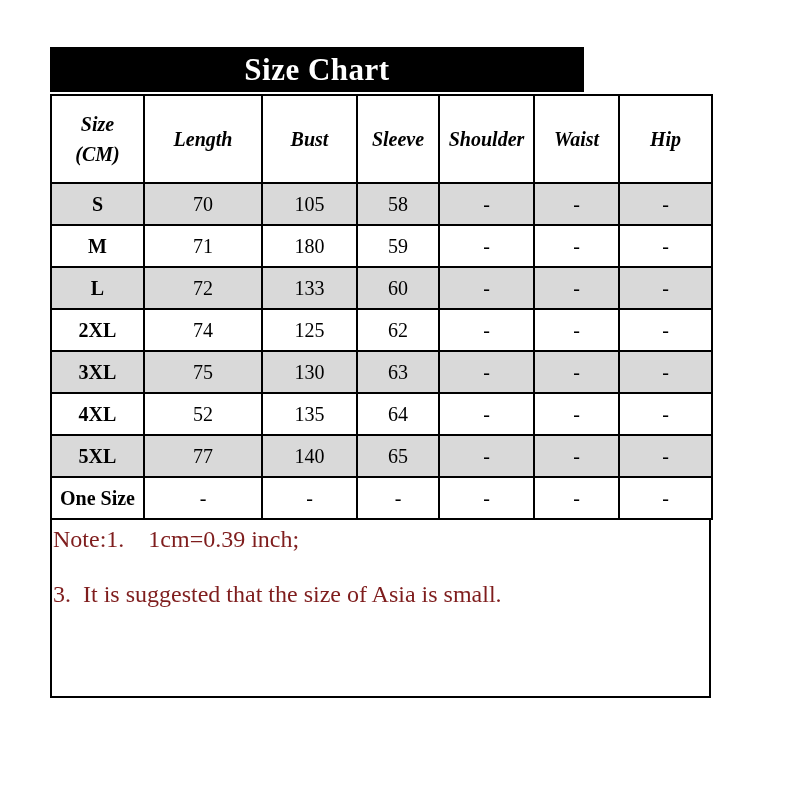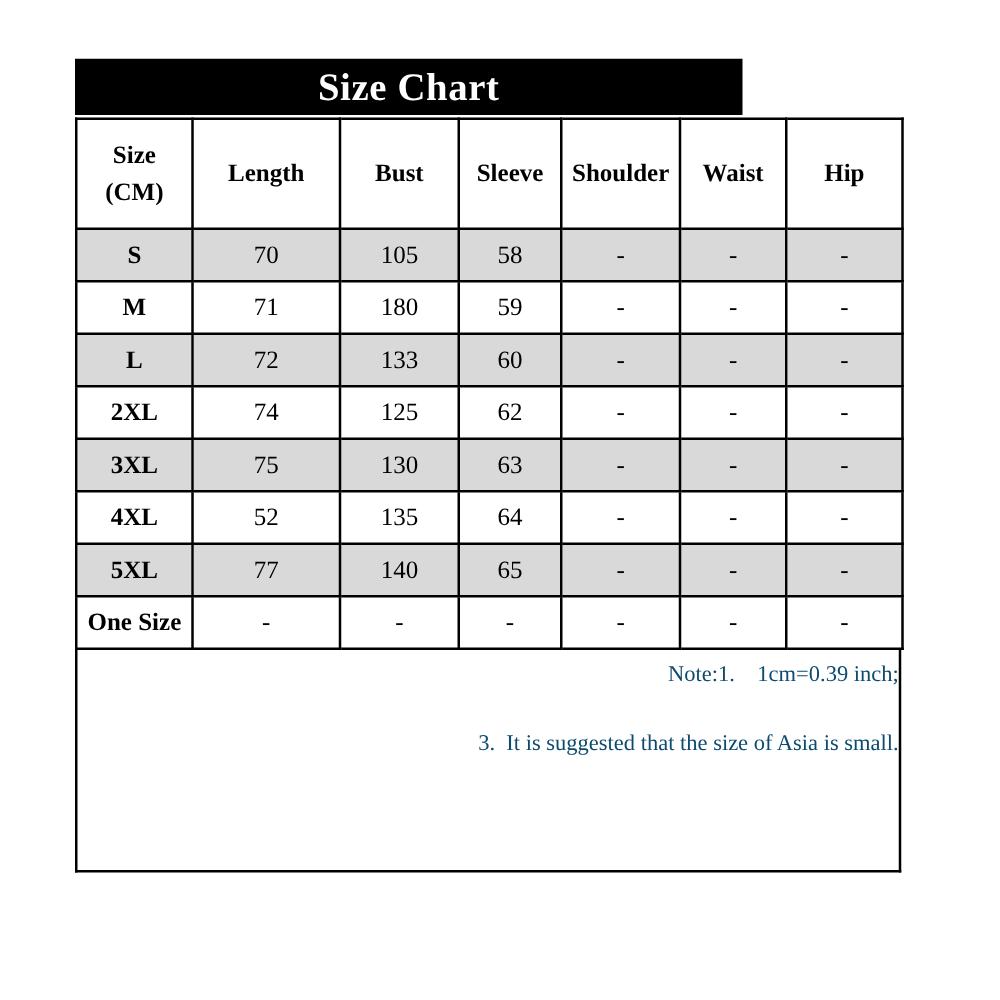--- a/index.html
+++ b/index.html
@@ -5,21 +5,21 @@
   html, body {
     margin: 0;
     padding: 0;
     width: 800px;
     height: 800px;
     background: #ffffff;
     font-family: "Liberation Serif", "DejaVu Serif", serif;
   }
   .panel {
     position: absolute;
-    left: 60px;
+    left: 50px;
     top: 47px;
     width: 534px;
   }
   .title-bar {
     height: 45px;
     line-height: 45px;
     background: #000000;
     color: #ffffff;
     font-size: 31px;
     font-weight: bold;
@@ -35,35 +35,34 @@
   table.size-table th,
   table.size-table td {
     border: 2px solid #000000;
     text-align: center;
     vertical-align: middle;
     padding: 0;
     color: #000000;
     font-size: 20px;
     overflow: hidden;
   }
-  thead tr { height: 88px; }
+  thead tr { height: 88px; font-style: italic; }
   thead th { font-weight: bold; line-height: 30px; }
   tbody tr { height: 42px; }
   tbody tr:nth-child(odd) { background: #d9d9d9; }
   tbody th { font-weight: bold; }
   tbody td { font-weight: normal; }
   .notes-box {
     border: 2px solid #000000;
     border-top: none;
     width: 657px;
     height: 168px;
-    color: #0c4a6e;
-    font-size: 18px;
+    color: #7f1d1d;
+    font-size: 24px;
     padding-top: 8px;
-    text-align: right;
   }
   .note-line {
     white-space: pre-wrap;
     line-height: 22px;
     margin: 0 0 33px 1px;
   }
 </style>
 </head>
 <body>
 

